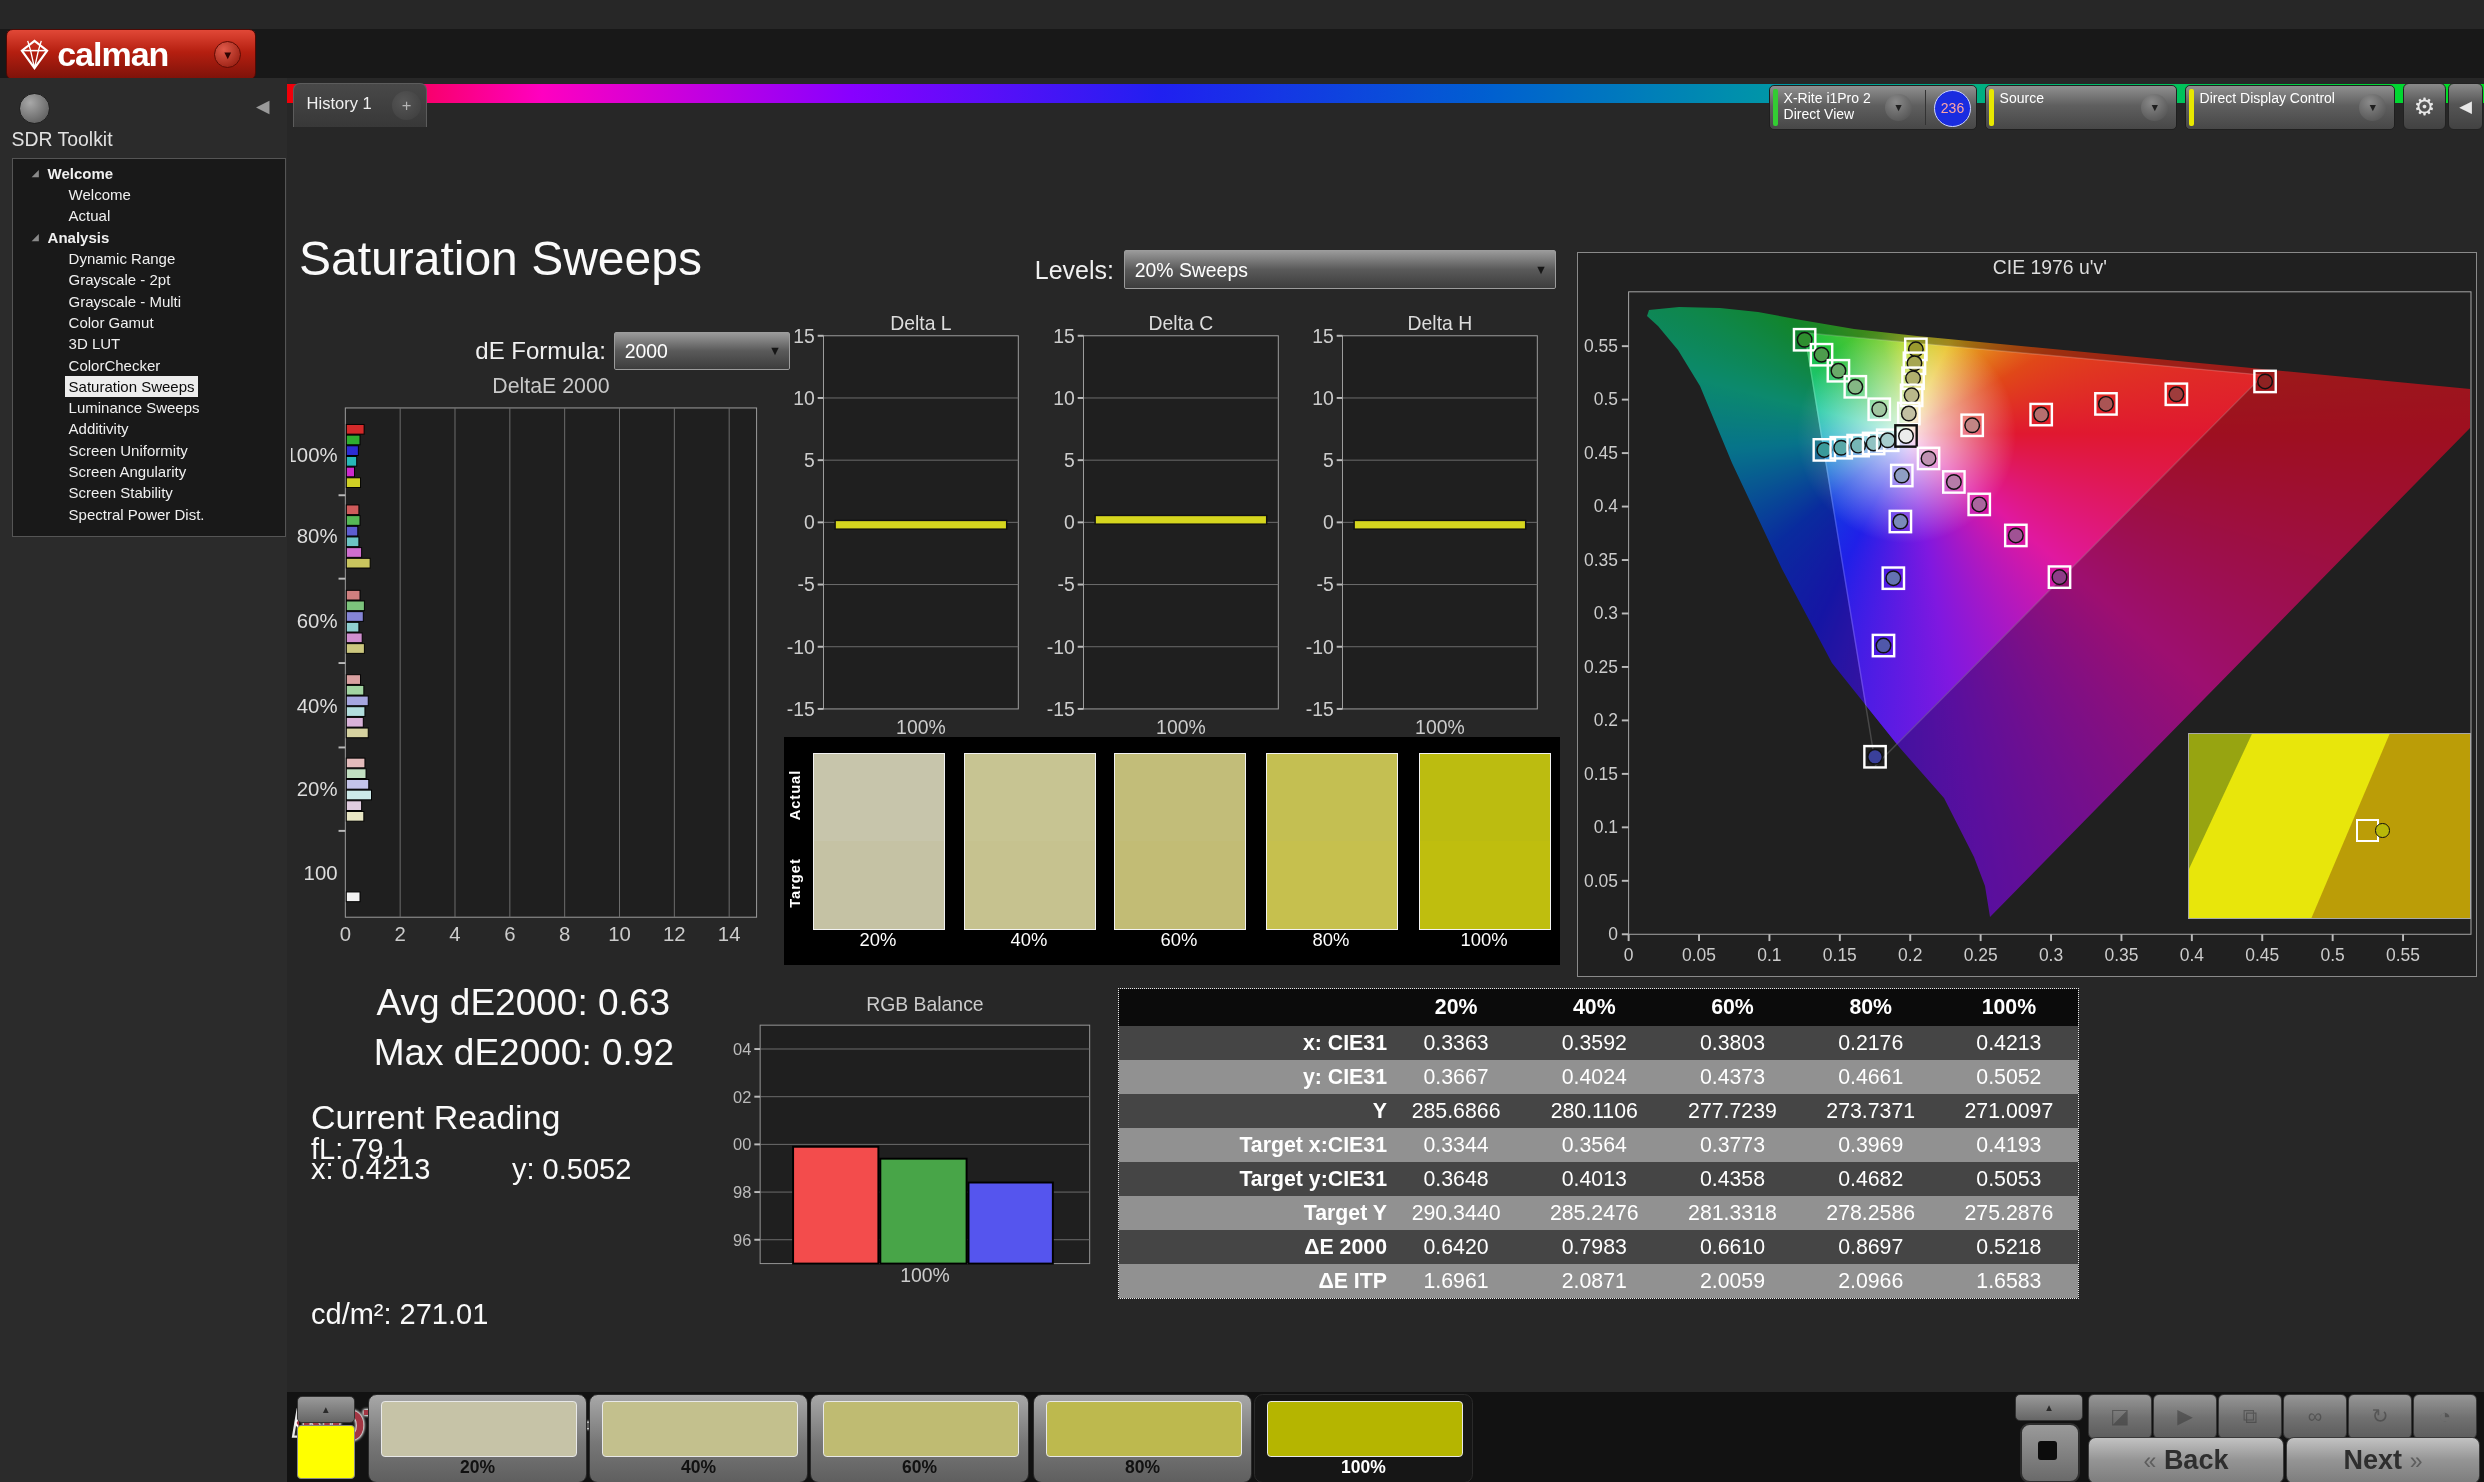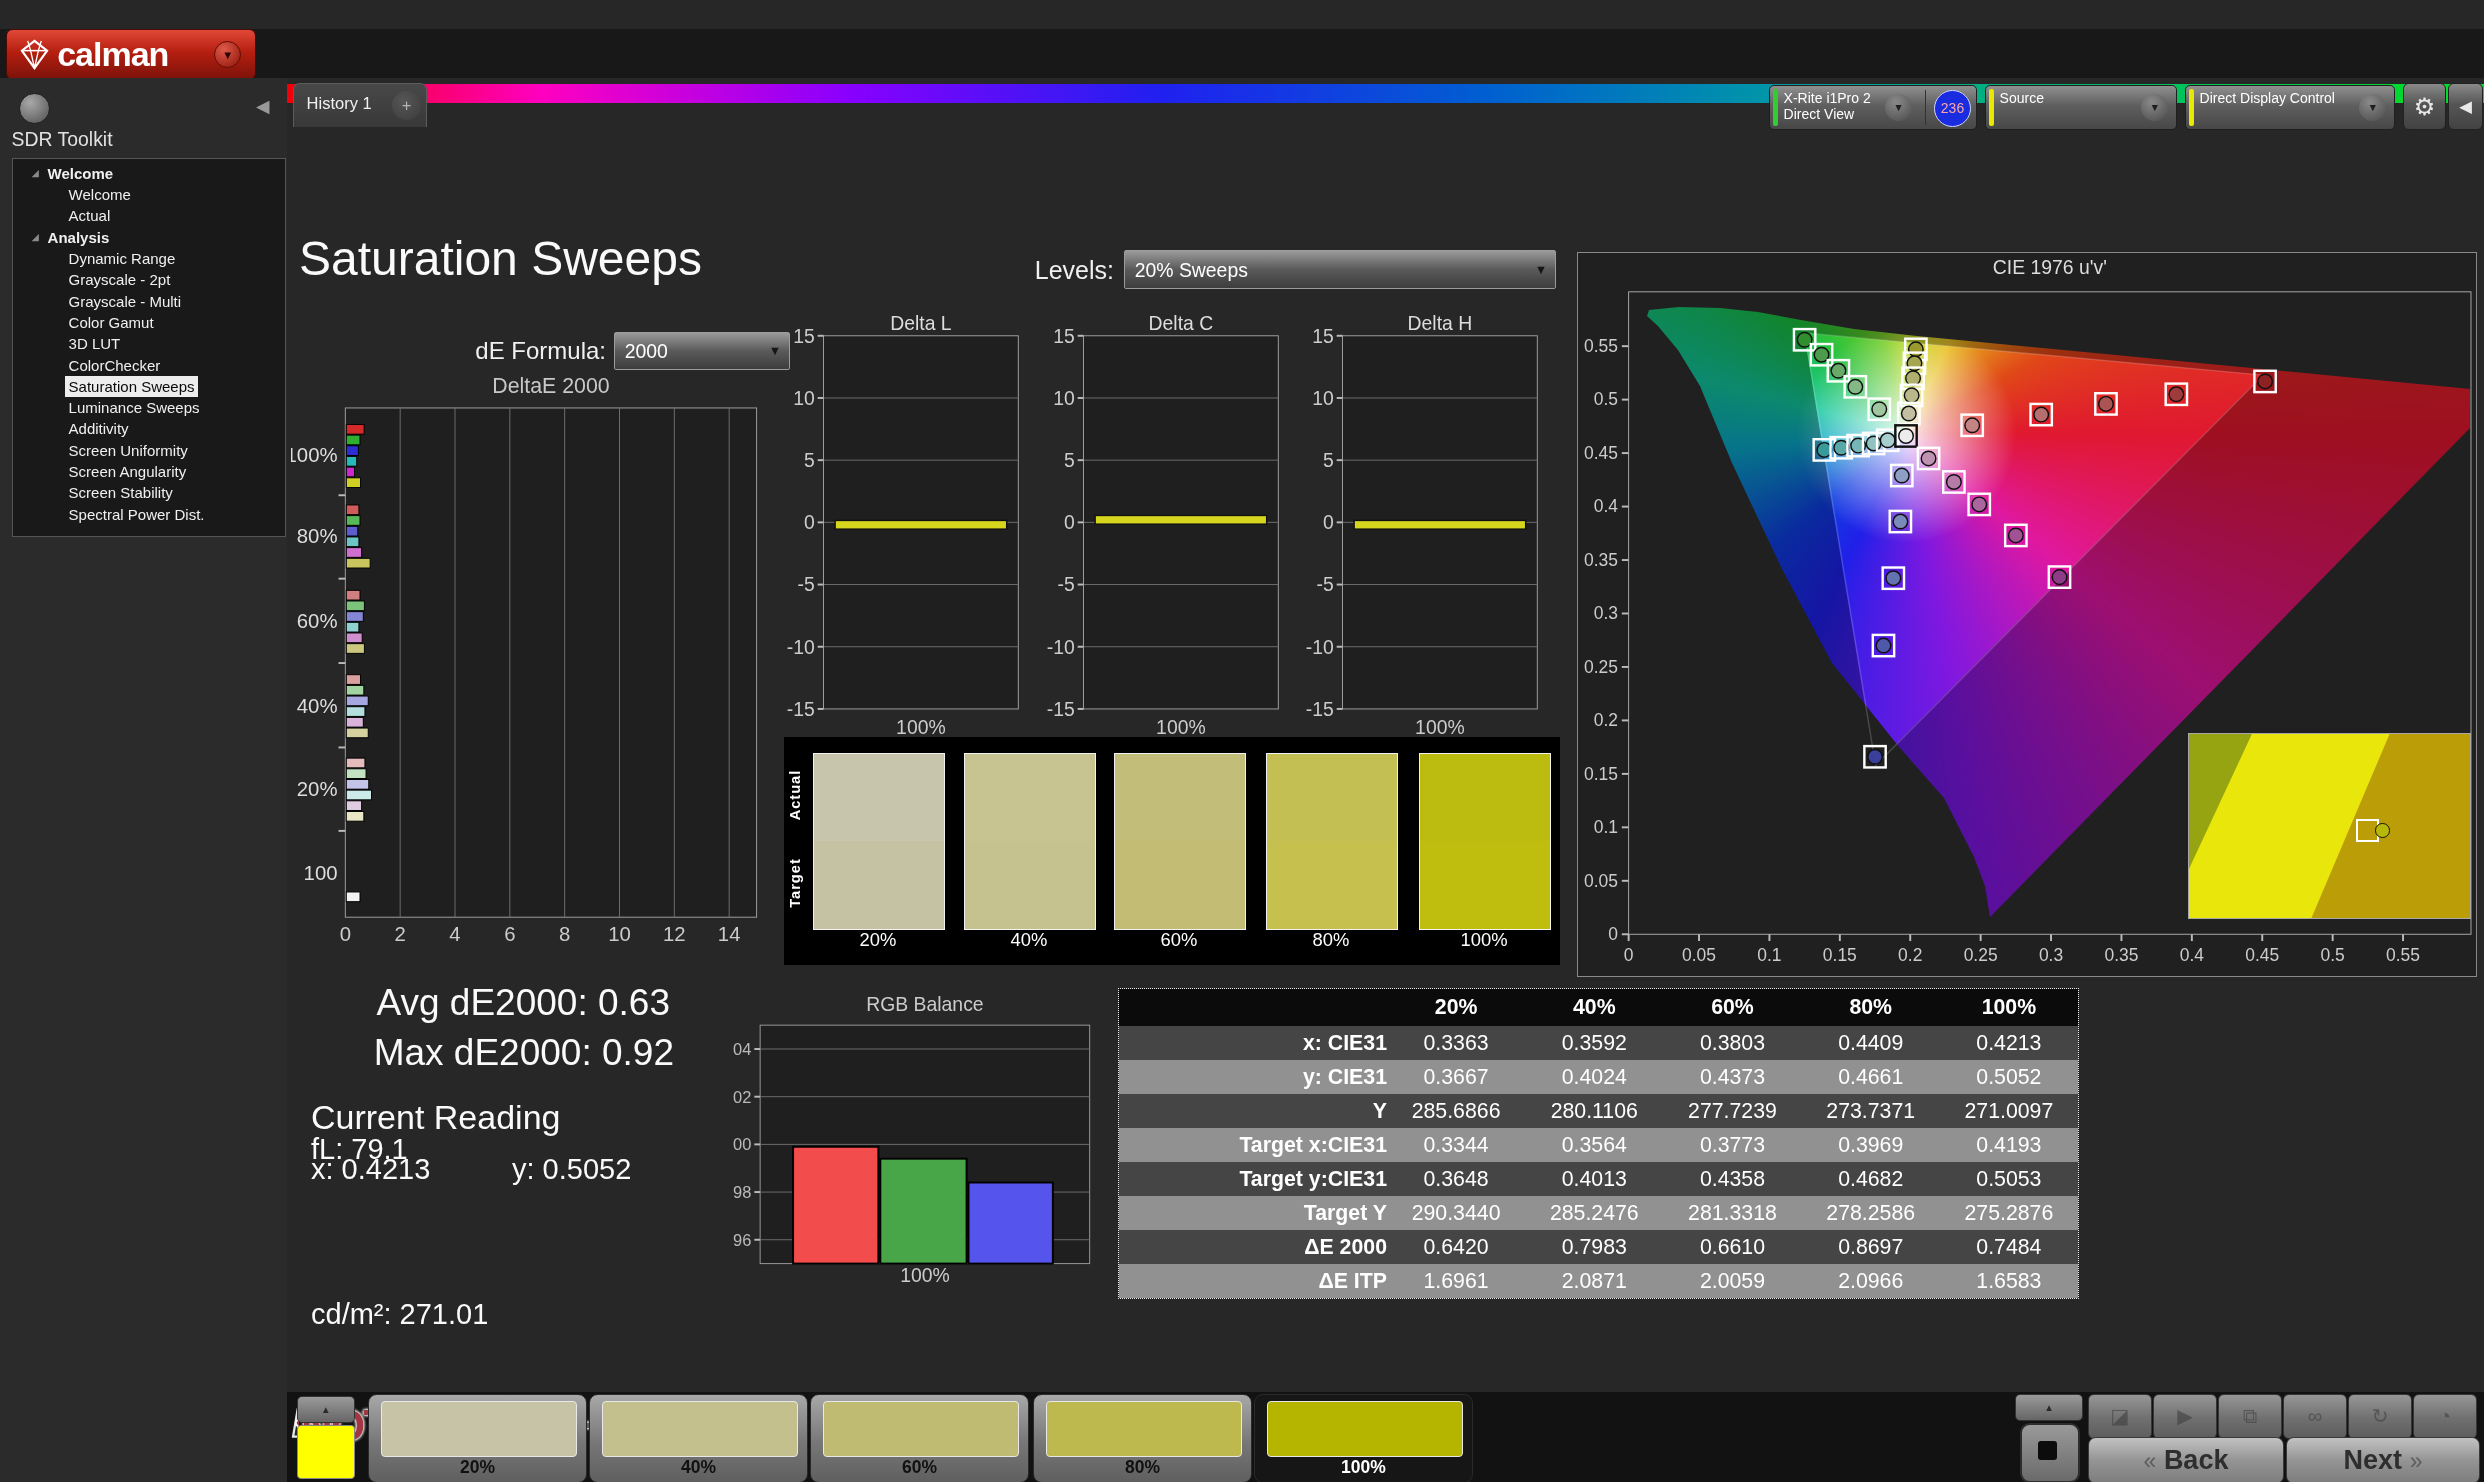--- a/index.html
+++ b/index.html
@@ -606,21 +606,21 @@
       <div class="cell head"></div>
       <div class="cell head">20%</div>
       <div class="cell head">40%</div>
       <div class="cell head">60%</div>
       <div class="cell head">80%</div>
       <div class="cell head">100%</div>
       <div class="cell dark rowlabel">x: CIE31</div>
       <div class="cell dark">0.3363</div>
       <div class="cell dark">0.3592</div>
       <div class="cell dark">0.3803</div>
-      <div class="cell dark">0.4409</div>
+      <div class="cell dark">0.2176</div>
       <div class="cell dark">0.4213</div>
       <div class="cell light rowlabel">y: CIE31</div>
       <div class="cell light">0.3667</div>
       <div class="cell light">0.4024</div>
       <div class="cell light">0.4373</div>
       <div class="cell light">0.4661</div>
       <div class="cell light">0.5052</div>
       <div class="cell dark rowlabel">Y</div>
       <div class="cell dark">285.6866</div>
       <div class="cell dark">280.1106</div>
@@ -643,21 +643,21 @@
       <div class="cell light">290.3440</div>
       <div class="cell light">285.2476</div>
       <div class="cell light">281.3318</div>
       <div class="cell light">278.2586</div>
       <div class="cell light">275.2876</div>
       <div class="cell dark rowlabel">ΔE 2000</div>
       <div class="cell dark">0.6420</div>
       <div class="cell dark">0.7983</div>
       <div class="cell dark">0.6610</div>
       <div class="cell dark">0.8697</div>
-      <div class="cell dark">0.7484</div>
+      <div class="cell dark">0.5218</div>
       <div class="cell light rowlabel">ΔE ITP</div>
       <div class="cell light">1.6961</div>
       <div class="cell light">2.0871</div>
       <div class="cell light">2.0059</div>
       <div class="cell light">2.0966</div>
       <div class="cell light">1.6583</div>
     </div>
 
   <div id="bottombar" class="abs">
     <div id="cornerup" class="abs miniup"><span>▲</span></div>

